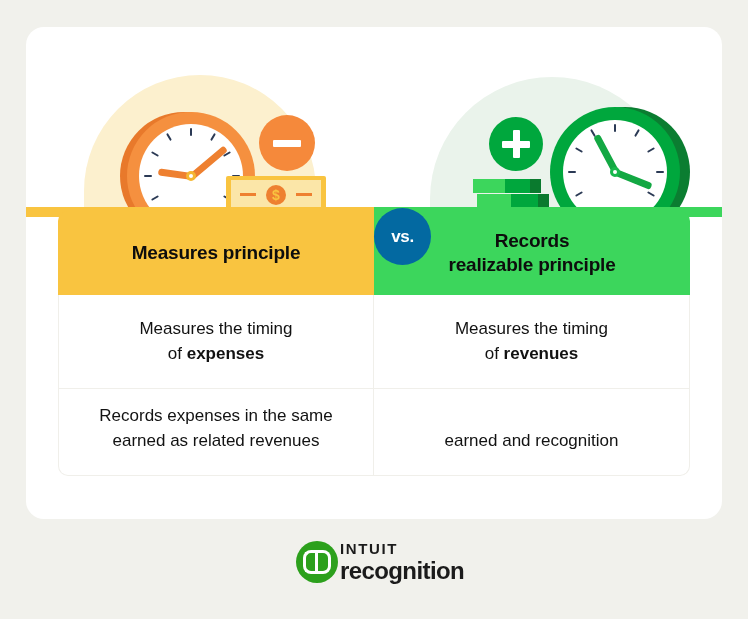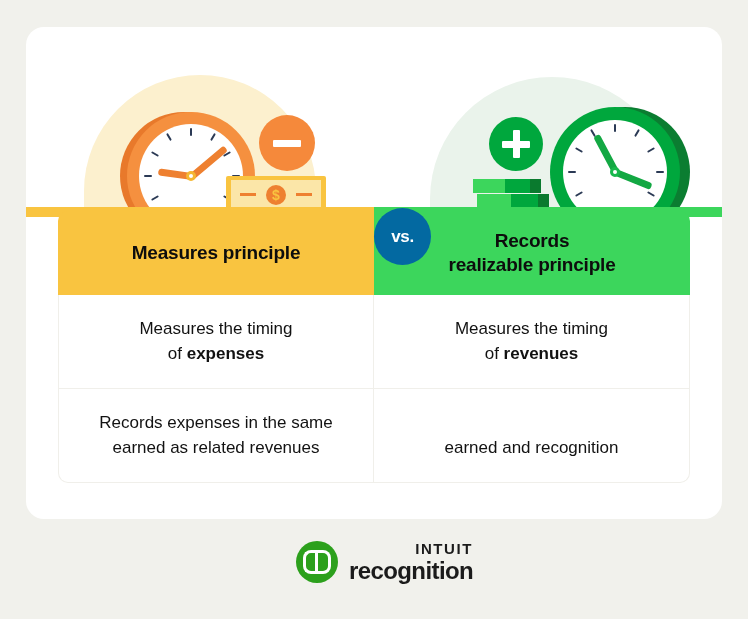--- a/index.html
+++ b/index.html
@@ -358,21 +358,21 @@
     left: 0;
     width: 632px;
     height: 94px;
     display: flex;
     border-bottom: 1px solid #F0EFEA;
     border-left: 1px solid #F0EFEA;
     border-right: 1px solid #F0EFEA;
     box-sizing: border-box;
   }
   .body-row.r1 { top: 84px; }
-  .body-row.r2 { top: 178px; border-radius: 0 0 10px 10px; }
+  .body-row.r2 { top: 171px; border-radius: 0 0 10px 10px; }
   .body-cell {
     width: 315px;
     display: flex;
     align-items: center;
     justify-content: center;
     text-align: center;
     font-size: 17px;
     color: #121212;
     line-height: 1.45;
     padding: 0 14px;
@@ -439,23 +439,22 @@
   .logo-mark .qb-stem-l,
   .logo-mark .qb-stem-r {
     position: absolute;
     width: 3.2px;
     height: 20px;
     background: #FFFFFF;
   }
   .logo-mark .qb-stem-l { left: 18.8px; top: 13px; }
   .logo-mark .qb-stem-r { left: 18.8px; top: 9px; }
   .logo-text {
-    margin-left: 11px;
+    margin-left: 2px;
     line-height: 1;
-    text-align: right;
   }
   .logo-intuit {
     color: #1B1B1B;
     font-size: 15px;
     font-weight: bold;
     letter-spacing: 1.6px;
   }
   .logo-qb {
     color: #1B1B1B;
     font-size: 24px;

